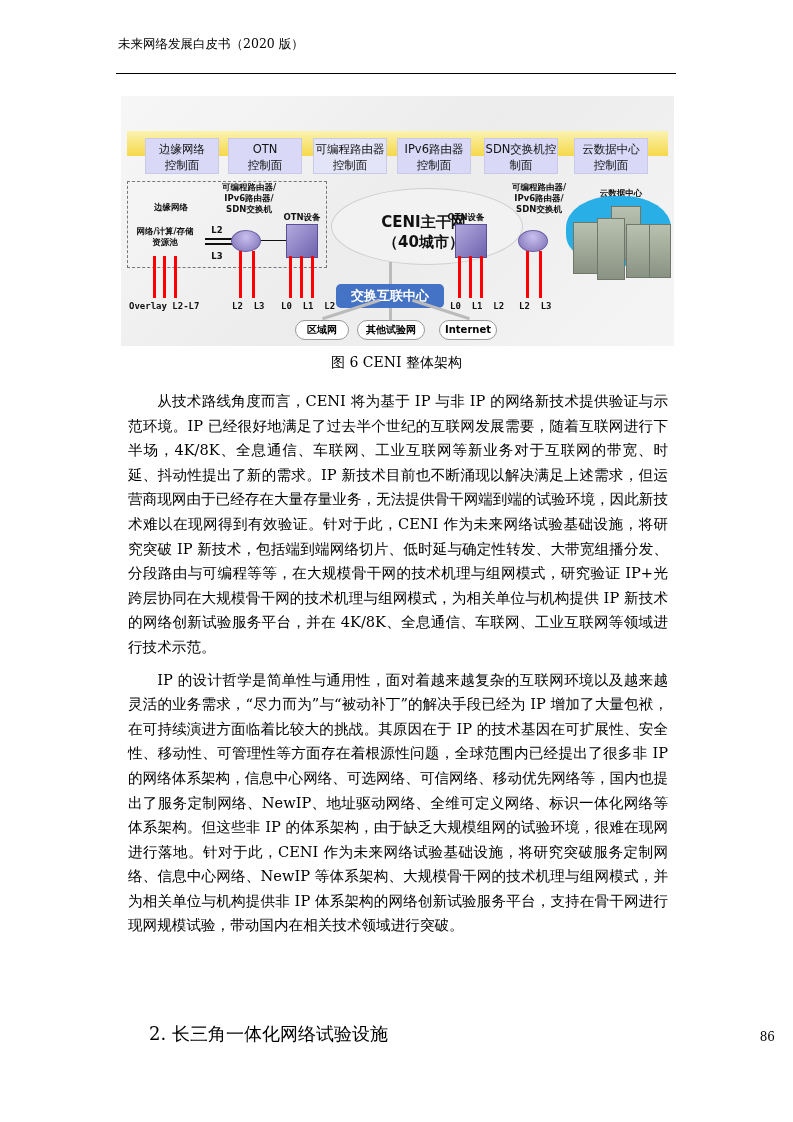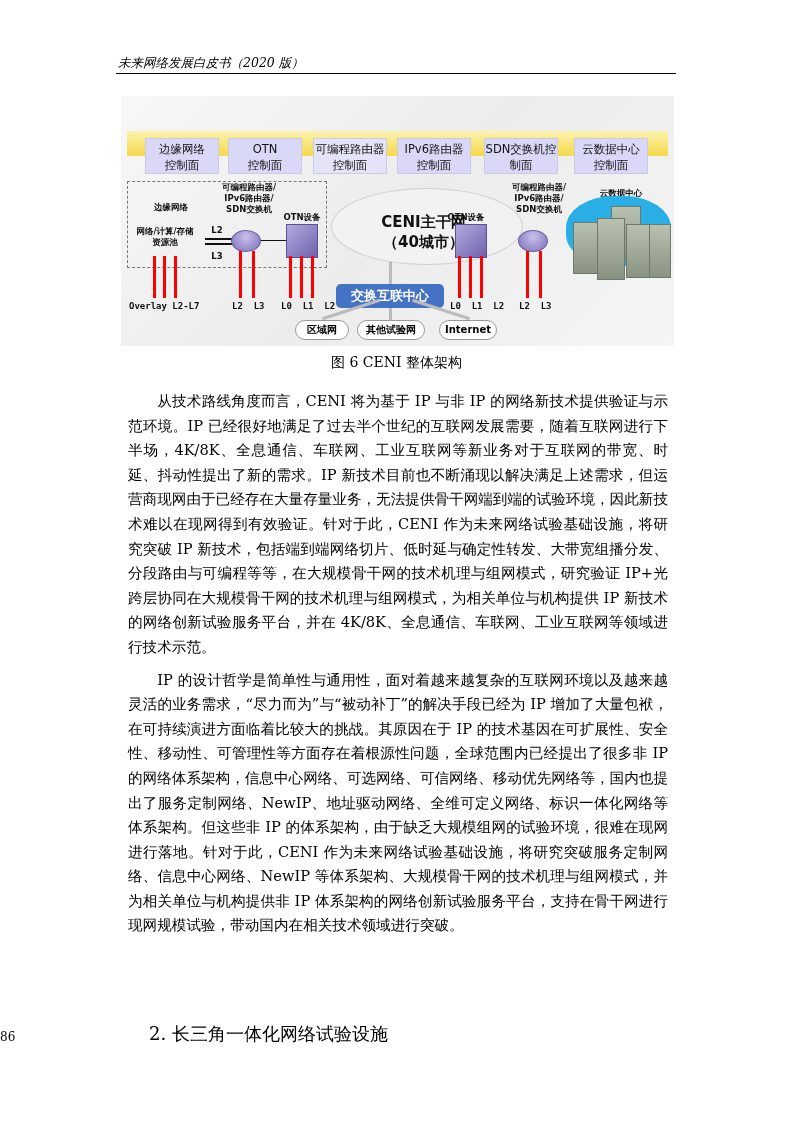--- a/index.html
+++ b/index.html
@@ -1,19 +1,19 @@
 <!DOCTYPE html>
 <html><head>
 <meta charset="utf-8">
 <style>
   html, body { margin: 0; padding: 0; background: #ffffff; }
   body { width: 793px; height: 1122px; position: relative; overflow: hidden;
          font-family: "DejaVu Serif", "Liberation Serif", serif; color: #000; }
-  .header { position: absolute; left: 118px; top: 55px; width: 558px; font-size: 12.5px;
-            font-family: "DejaVu Serif", serif; font-style: italic; }
+  .header { position: absolute; left: 118px; top: 36px; width: 558px; font-size: 12.5px;
+            font-family: "DejaVu Serif", serif; }
   .header-rule { position: absolute; left: 116px; top: 73px; width: 560px; height: 1px; background: #000; }
 
   .figure { position: absolute; left: 121px; top: 96px; width: 553px; height: 250px;
             background: linear-gradient(135deg, #f7f7f7 0%, #ececec 50%, #f5f5f5 100%); overflow: hidden; }
   .fig-abs { position: absolute; }
   .yellow-band { left: 6px; top: 35px; width: 541px; height: 25px;
                  background: linear-gradient(180deg, #fbf3b0, #f5d84a); }
   .orange-bar { left: 57px; top: 7px; width: 405px; height: 28px; background: #ee7d31;
                 border-radius: 7px; color: #111; font-family: "DejaVu Sans", sans-serif; font-weight: bold;
                 font-size: 15px; text-align: center; line-height: 28px; }
@@ -41,21 +41,21 @@
   .blue-cloud { left: 445px; top: 100px; width: 105px; height: 70px; background: #29aee6; border-radius: 45%; }
   .server { background: linear-gradient(180deg, #b9c2b0, #8a9383); border: 1px solid #6f776a; }
   .black-line { height: 2px; background: #111; }
   .gray-line { background: #bbbbbb; }
 
   .caption { position: absolute; left: 0; top: 354px; width: 793px; text-align: center; font-size: 14px; }
   .body-text { position: absolute; left: 120px; top: 381px; width: 556px; font-size: 14.6px; line-height: 24.6px;
                text-align: justify; }
   .para { margin: 8px; text-indent: 2em; }
   .section-head { position: absolute; left: 149px; top: 998px; font-size: 18px; margin-top: 24px; }
-  .page-num { position: absolute; left: 0; top: 1030px; width: 767px; text-align: left; font-size: 12px; }
+  .page-num { position: absolute; left: 8px; top: 1030px; width: 767px; text-align: right; font-size: 12px; }
 </style>
 </head>
 <body>
 
 <div class="header">未来网络发展白皮书（2020 版）</div>
 <div class="header-rule"></div>
 
 <div class="figure">
   <div class="fig-abs yellow-band"></div>
 

